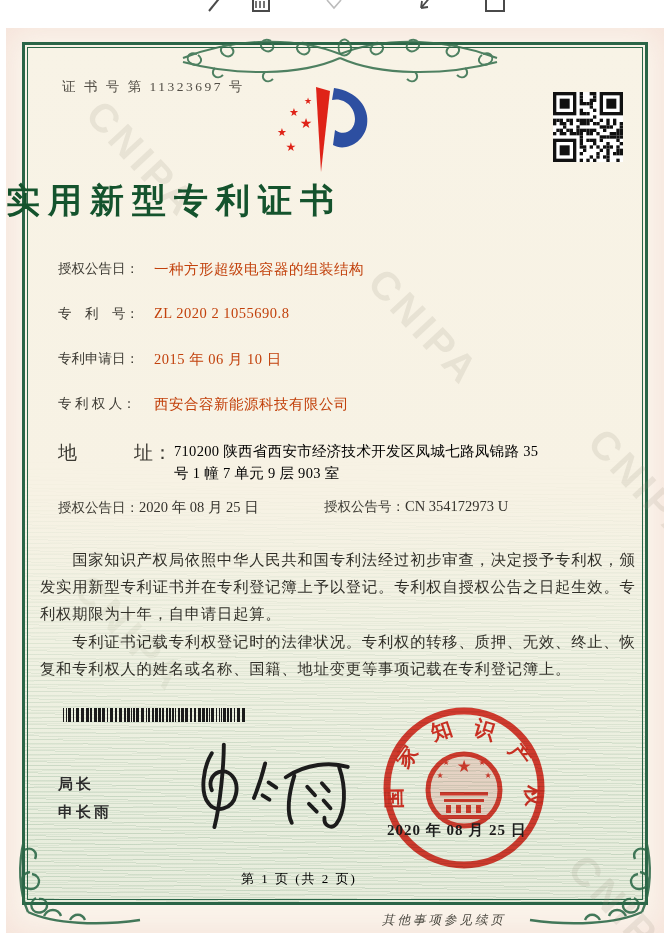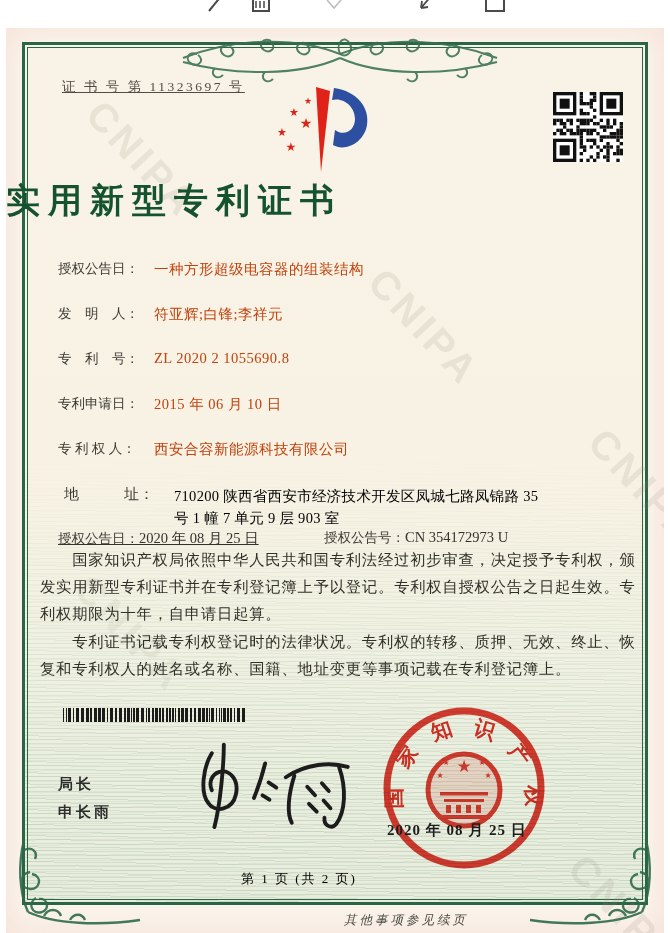--- a/index.html
+++ b/index.html
@@ -23,53 +23,53 @@
              repeating-linear-gradient(179.3deg, rgba(128,166,134,0.12) 0px, rgba(128,166,134,0.12) 1px, transparent 1px, transparent 5.3px);
            -webkit-mask-image:linear-gradient(180deg,transparent 0%,rgba(0,0,0,.55) 45%,#000 75%);
            mask-image:linear-gradient(180deg,transparent 0%,rgba(0,0,0,.55) 45%,#000 75%);}
   .frame{position:absolute;left:16px;top:14px;right:16px;bottom:28px;border:3px solid #2a6547;}
   .frame::after{content:"";position:absolute;inset:2px;border:1px solid #2a6547;}
 
   .wm{position:absolute;font-family:"Liberation Sans","DejaVu Sans",sans-serif;font-weight:bold;
       font-size:40px;letter-spacing:4px;color:rgba(150,143,122,0.16);transform:rotate(47deg);
       transform-origin:left top;white-space:nowrap;pointer-events:none;}
 
-  .cert-no{position:absolute;left:56px;top:50px;font-size:13.5px;letter-spacing:2.5px;color:#514d45;text-decoration:underline;}
+  .cert-no{position:absolute;left:56px;top:50px;font-size:13.5px;letter-spacing:2.5px;color:#514d45;}
 
   .title{position:absolute;left:0;top:150px;width:100%;text-align:left;font-size:34px;font-weight:bold;
          letter-spacing:8px;color:#14532d;}
 
   .rows{position:absolute;left:52px;top:232px;width:560px;}
   .frow{position:relative;height:45px;font-size:14.5px;color:#34322c;white-space:nowrap;}
   .frow .lbl{display:inline-block;width:96px;font-size:13.5px;color:#3c3a33;vertical-align:top;}
   .frow .val{color:#c2410c;letter-spacing:0.5px;}
   .addr-row{position:relative;font-size:14.5px;color:#34322c;}
-  .addr-row .lbl{position:absolute;left:6px;top:0;font-size:15px;color:#3c3a33;}
+  .addr-row .lbl{position:absolute;left:0;top:0;font-size:19px;color:#3c3a33;}
   .addr-val{margin-left:116px;line-height:22px;color:#000000;letter-spacing:0.3px;}
-  .grant-row{position:relative;height:24px;font-size:14.5px;white-space:nowrap;color:#34322c;text-decoration:underline;}
+  .grant-row{position:relative;height:24px;margin-top:14px;font-size:14.5px;white-space:nowrap;color:#34322c;}
   .grant-row .lbl{font-size:13.5px;color:#3c3a33;}
   .grant-no{position:absolute;left:266px;top:0;}
 
   .paras{position:absolute;left:34px;top:518px;width:596px;
          font-size:15.3px;line-height:1.78;letter-spacing:0.8px;color:#302f28;}
   .paras p{margin:0;text-indent:2.1em;}
 
   .barcode{position:absolute;left:57px;top:680px;}
 
   .signer{position:absolute;left:52px;top:742px;font-family:"Liberation Sans","DejaVu Sans",sans-serif;
           font-size:15px;font-weight:600;color:#2e2e2e;letter-spacing:3px;line-height:28px;}
   .signature{position:absolute;left:180px;top:708px;}
 
   .seal{position:absolute;left:374px;top:676px;mix-blend-mode:multiply;opacity:0.93;}
   .seal-date{position:absolute;left:381px;top:793px;font-size:15px;font-weight:bold;color:#1c1c1c;
              letter-spacing:1px;white-space:nowrap;}
 
   .page-info{position:absolute;left:168px;top:842px;width:250px;text-align:center;
              font-size:13px;letter-spacing:2px;color:#000000;}
-  .footer-note{position:absolute;left:300px;top:884px;width:200px;text-align:center;font-style:italic;
+  .footer-note{position:absolute;left:300px;top:884px;width:200px;text-align:right;font-style:italic;
                font-size:12.5px;letter-spacing:3px;color:#4c4a42;}
 
   .ornament-top{position:absolute;left:169px;top:0;}
   .corner{position:absolute;}
   .corner-bl{left:8px;top:808px;}
   .corner-br{right:8px;top:808px;transform:scaleX(-1);}
 
   .qr{position:absolute;left:547px;top:64px;background:#ffffff;}
   .logo{position:absolute;left:248px;top:58px;}
 </style>
@@ -316,23 +316,20 @@
       <rect x="63.333333333333336" y="66.66666666666667" width="3.3333333333333335" height="3.3333333333333335" fill="#111"></rect>
     </svg>
 
   <div class="title">实用新型专利证书</div>
 
   <div class="rows">
     <div class="frow">
       <span class="lbl">授权公告日：</span><span class="val">一种方形超级电容器的组装结构</span>
     </div>
     <div class="frow">
-      <span class="lbl">发　明　人：</span><span class="val">符亚辉;白锋;李祥元</span>
-    </div>
-    <div class="frow">
       <span class="lbl">专　利　号：</span><span class="val">ZL 2020 2 1055690.8</span>
     </div>
     <div class="frow">
       <span class="lbl">专利申请日：</span><span class="val">2015 年 06 月 10 日</span>
     </div>
     <div class="frow">
       <span class="lbl">专 利 权 人：</span><span class="val">西安合容新能源科技有限公司</span>
     </div>
     <div class="addr-row">
       <span class="lbl">地　　　址：</span>

